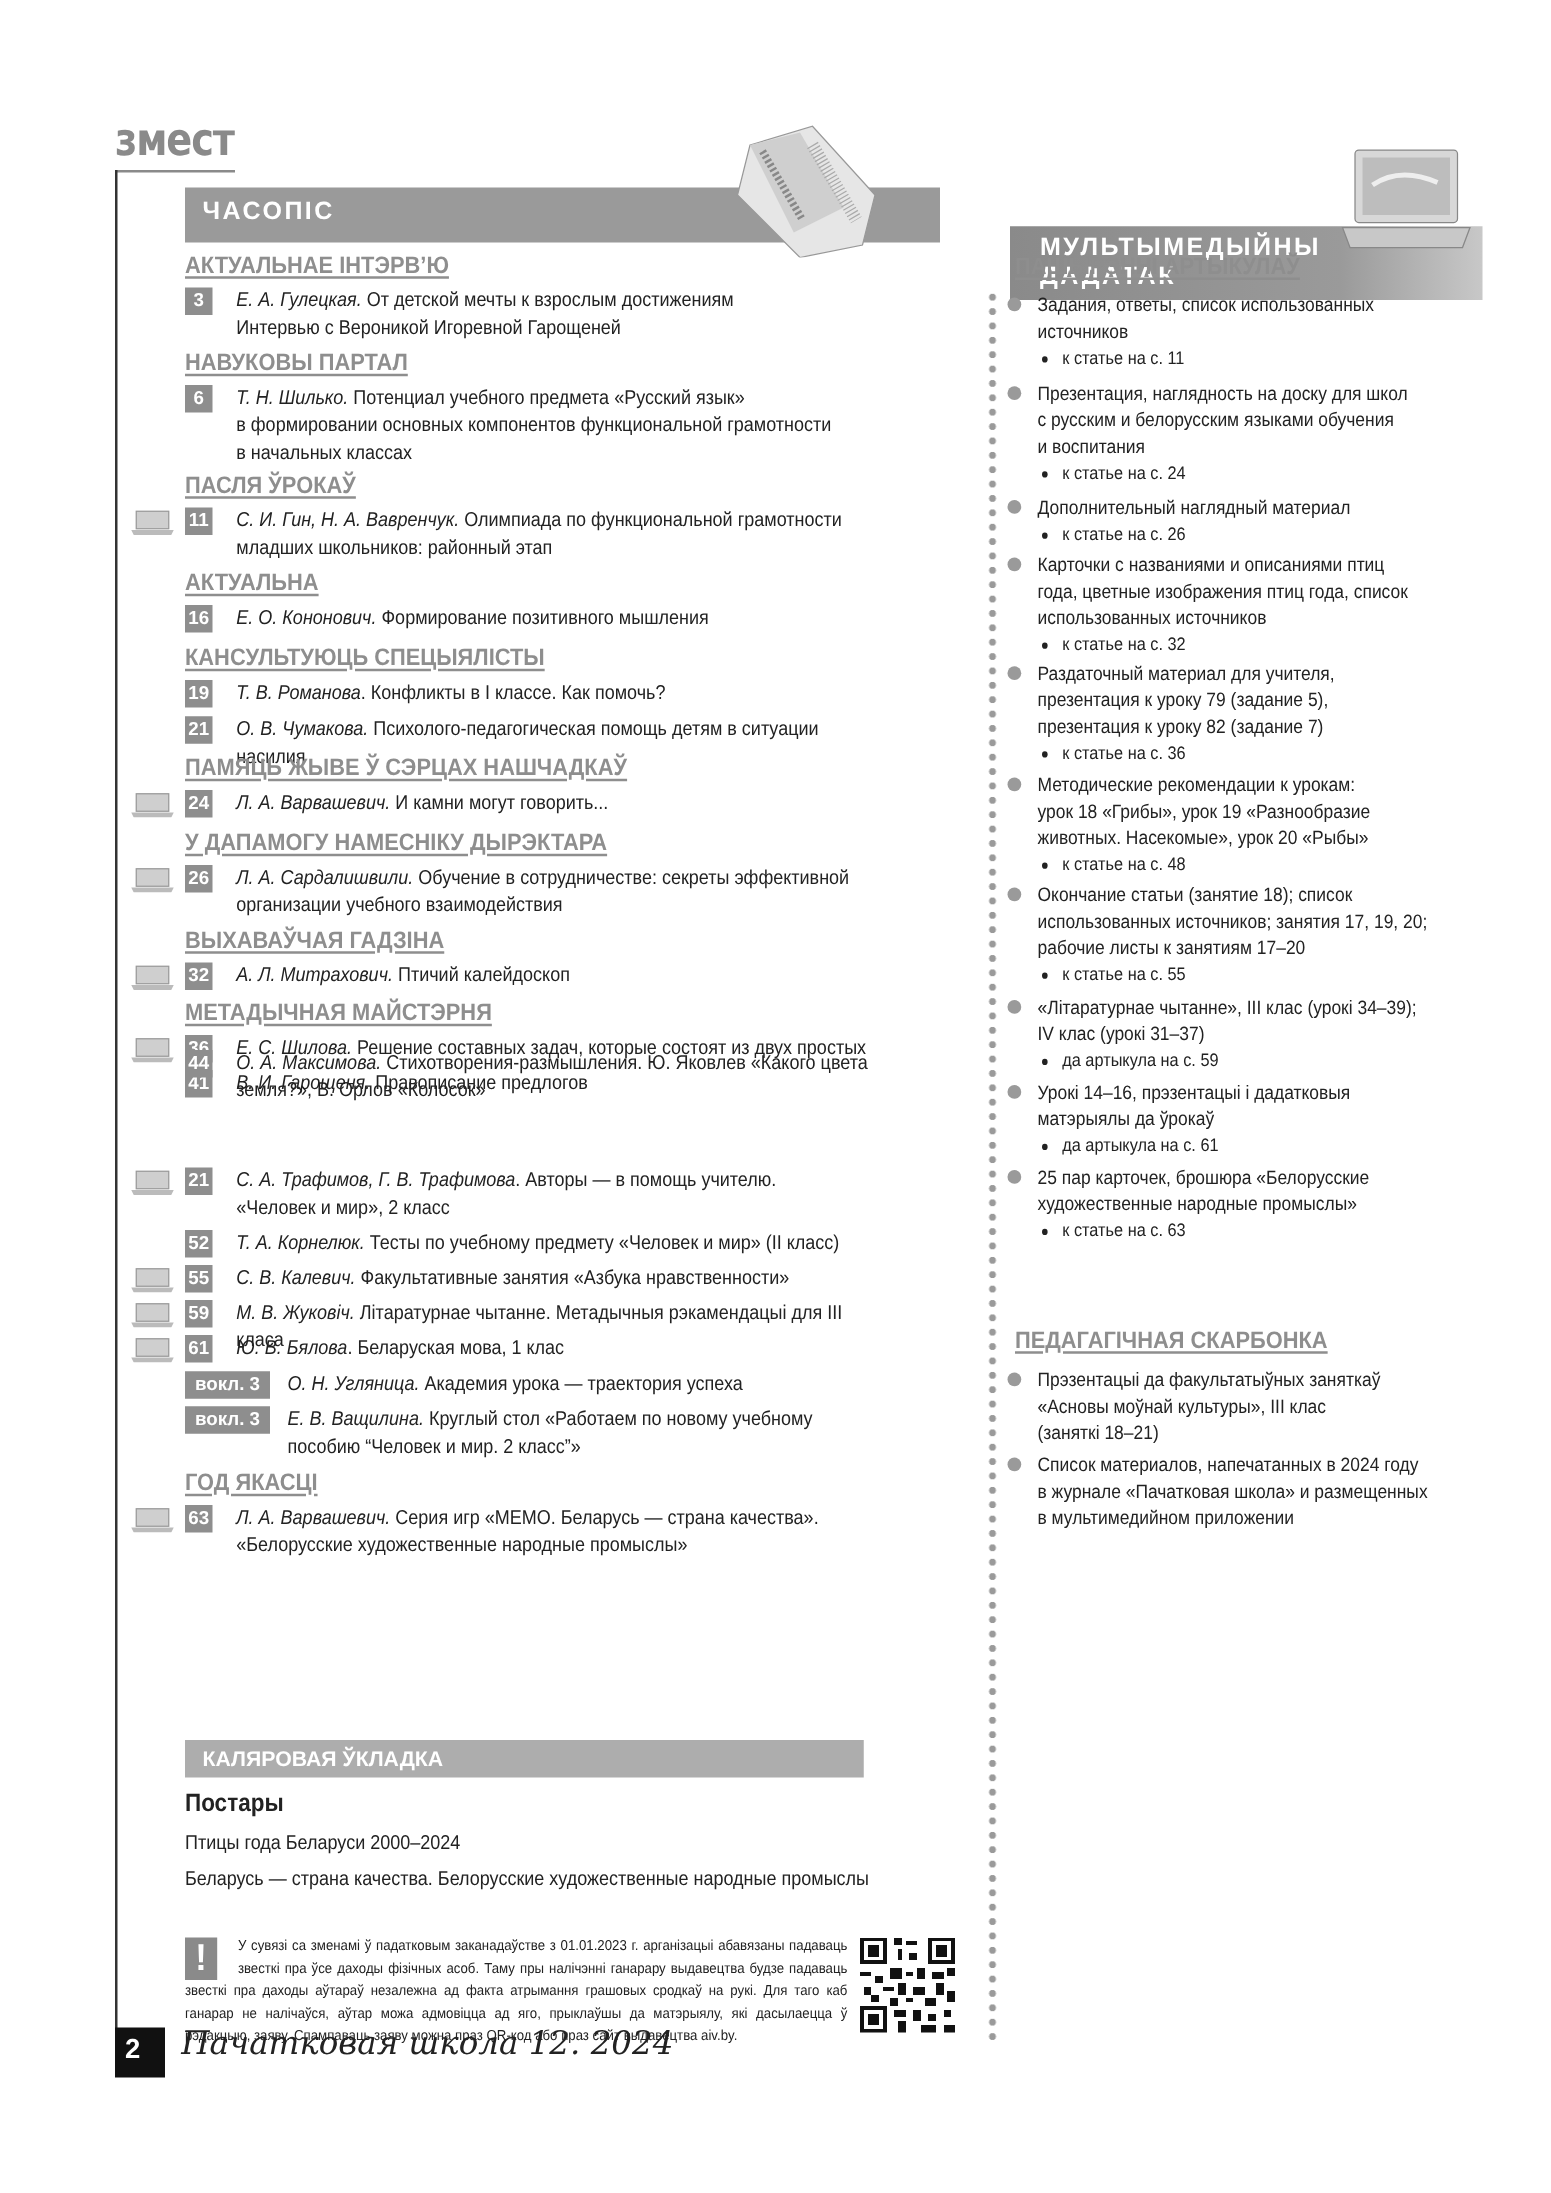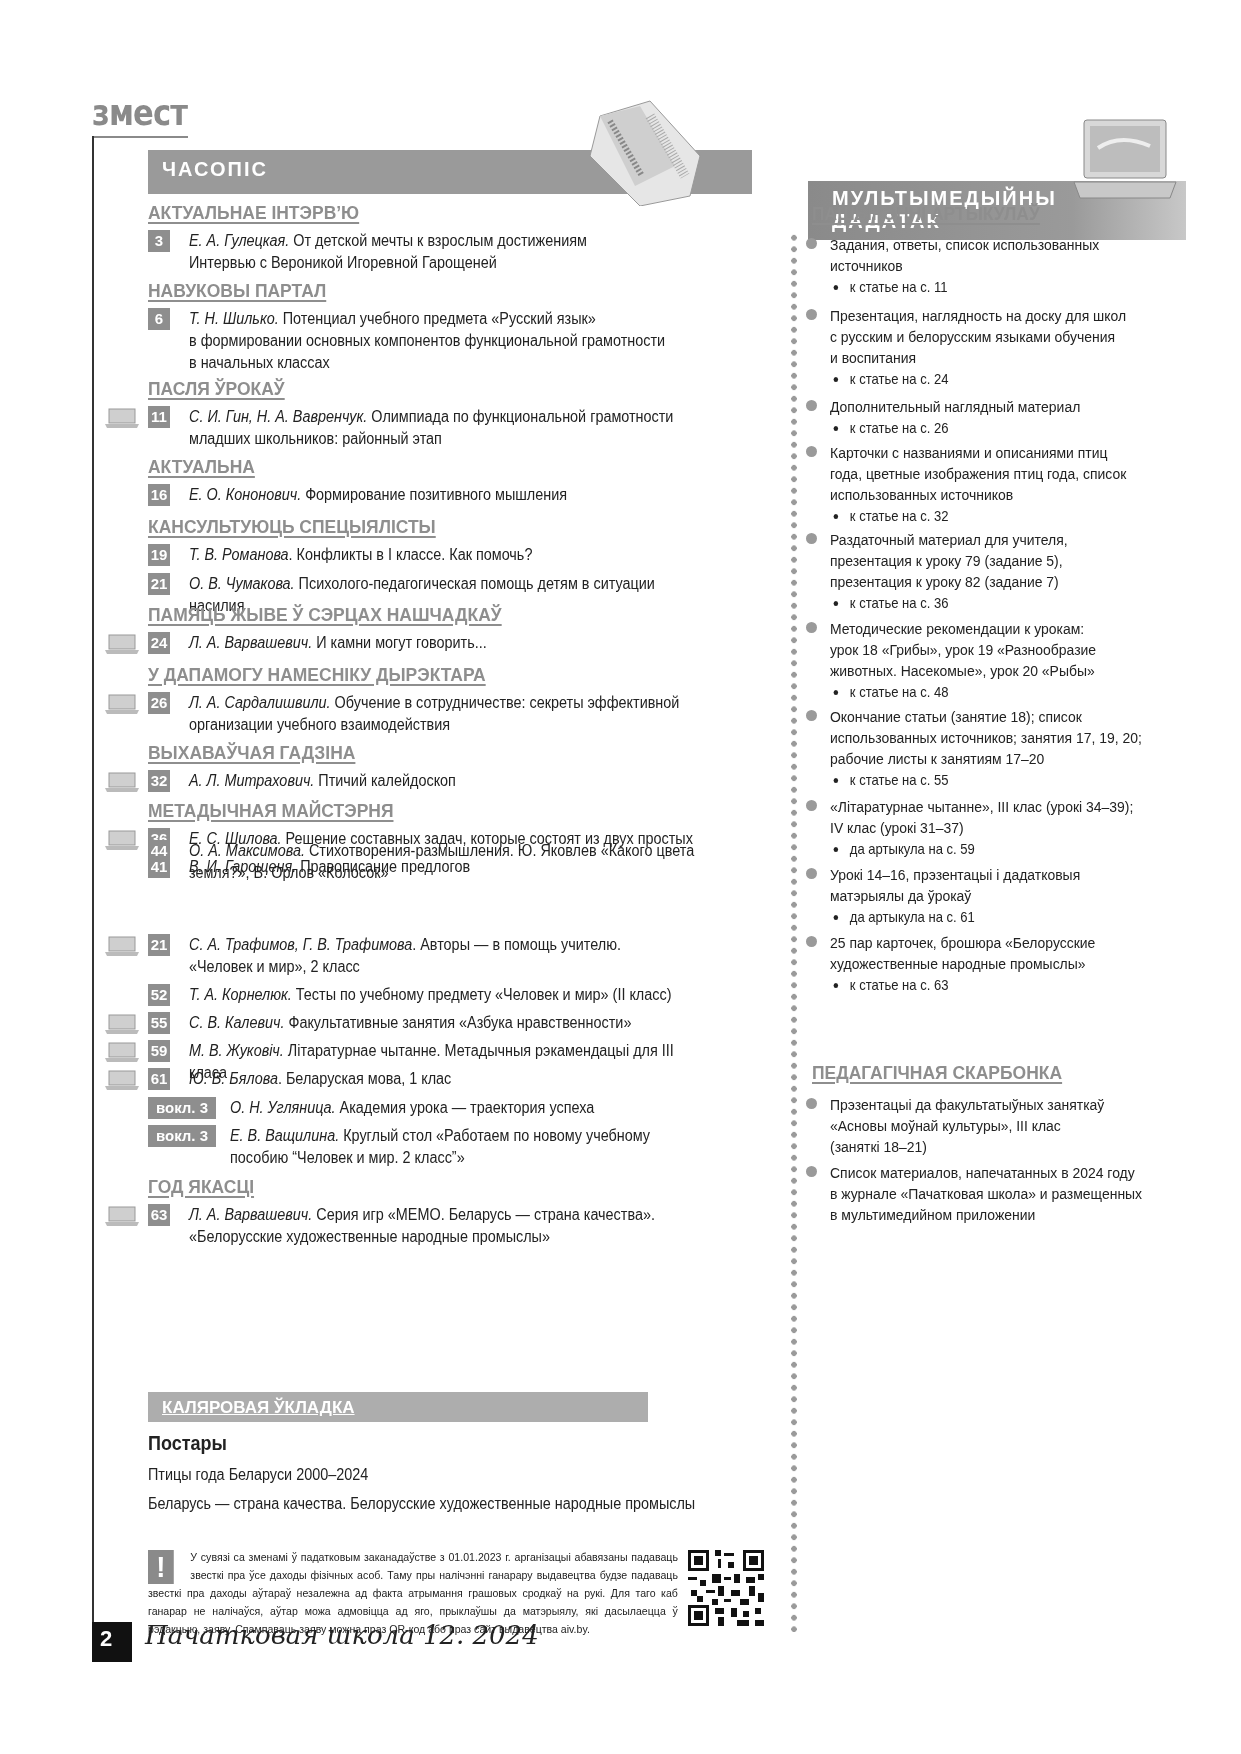--- a/index.html
+++ b/index.html
@@ -6,21 +6,21 @@
   html, body { width: 1241px; height: 1754px; background: #ffffff; }
   body { position: relative; font-family: "Liberation Sans", sans-serif; color: #222; overflow: hidden; }
 
   .zmest { position: absolute; left: 92px; top: 92px; font-family: "DejaVu Sans", sans-serif; font-weight: bold; font-size: 36px; color: #8a8a8a; letter-spacing: -1px; transform: scaleX(0.85); transform-origin: left top; }
   .zmest-underline { position: absolute; left: 92px; top: 136px; width: 96px; height: 2px; background: #8a8a8a; }
   .left-rule { position: absolute; left: 92px; top: 136px; width: 2px; height: 1510px; background: #333; }
 
   .band { position: absolute; background: #9a9a9a; color: #fff; font-weight: bold; letter-spacing: 2px; }
   .band-chasopis { left: 148px; top: 150px; width: 604px; height: 44px; font-size: 20px; padding: 8px 14px; }
   .band-multi { left: 808px; top: 150px; width: 378px; height: 59px; font-size: 20px; padding: 6px 24px; line-height: 23px; background: linear-gradient(90deg,#8a8a8a 0%,#9a9a9a 70%,#c8c8c8 100%); margin-top: 31px; }
-  .band-kalyar { left: 148px; top: 1392px; width: 500px; height: 30px; font-size: 17px; padding: 6px 14px; letter-spacing: 0; background: #adadad; text-decoration: underline; }
+  .band-kalyar { left: 148px; top: 1392px; width: 543px; height: 30px; font-size: 17px; padding: 6px 14px; letter-spacing: 0; background: #adadad; }
 
   .book-img { position: absolute; left: 580px; top: 96px; width: 140px; height: 110px; }
   .laptop-img { position: absolute; left: 1070px; top: 118px; width: 110px; height: 86px; }
 
   .sec-head { position: absolute; left: 148px; font-size: 19px; font-weight: bold; color: #8e8e8e; text-decoration: underline; text-underline-offset: 3px; text-decoration-thickness: 2px; transform: scaleX(0.92); transform-origin: left; white-space: nowrap; }
 
   .entry { position: absolute; left: 148px; width: 620px; display: flex; font-size: 16px; line-height: 22px; }
   .entry .pg { flex: 0 0 auto; min-width: 22px; height: 22px; background: #8e8e8e; color: #fff; font-weight: bold; font-size: 15px; text-align: center; padding: 0 2px; margin-right: 19px; }
   .entry .pg.wide { min-width: 68px; margin-right: 14px; }
   .entry .txt { transform: scaleX(0.9); transform-origin: left top; width: 690px; }

